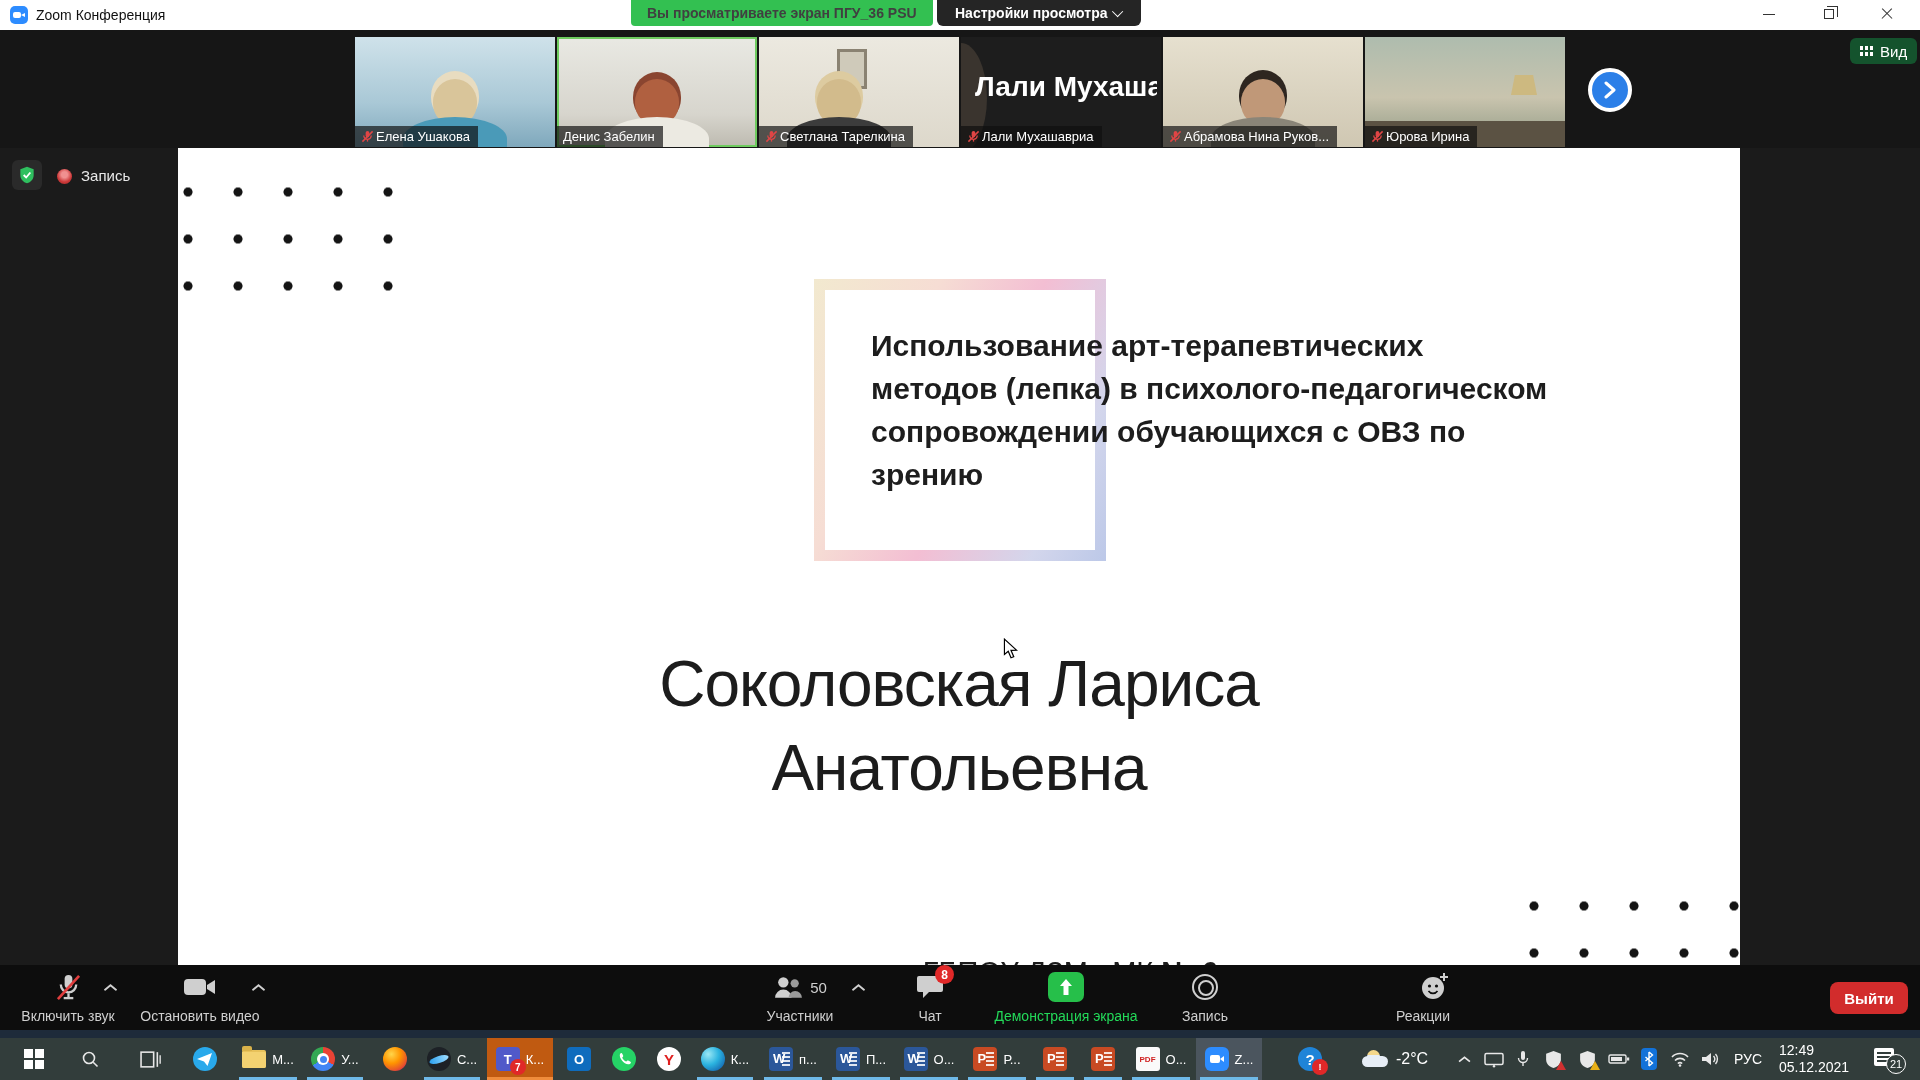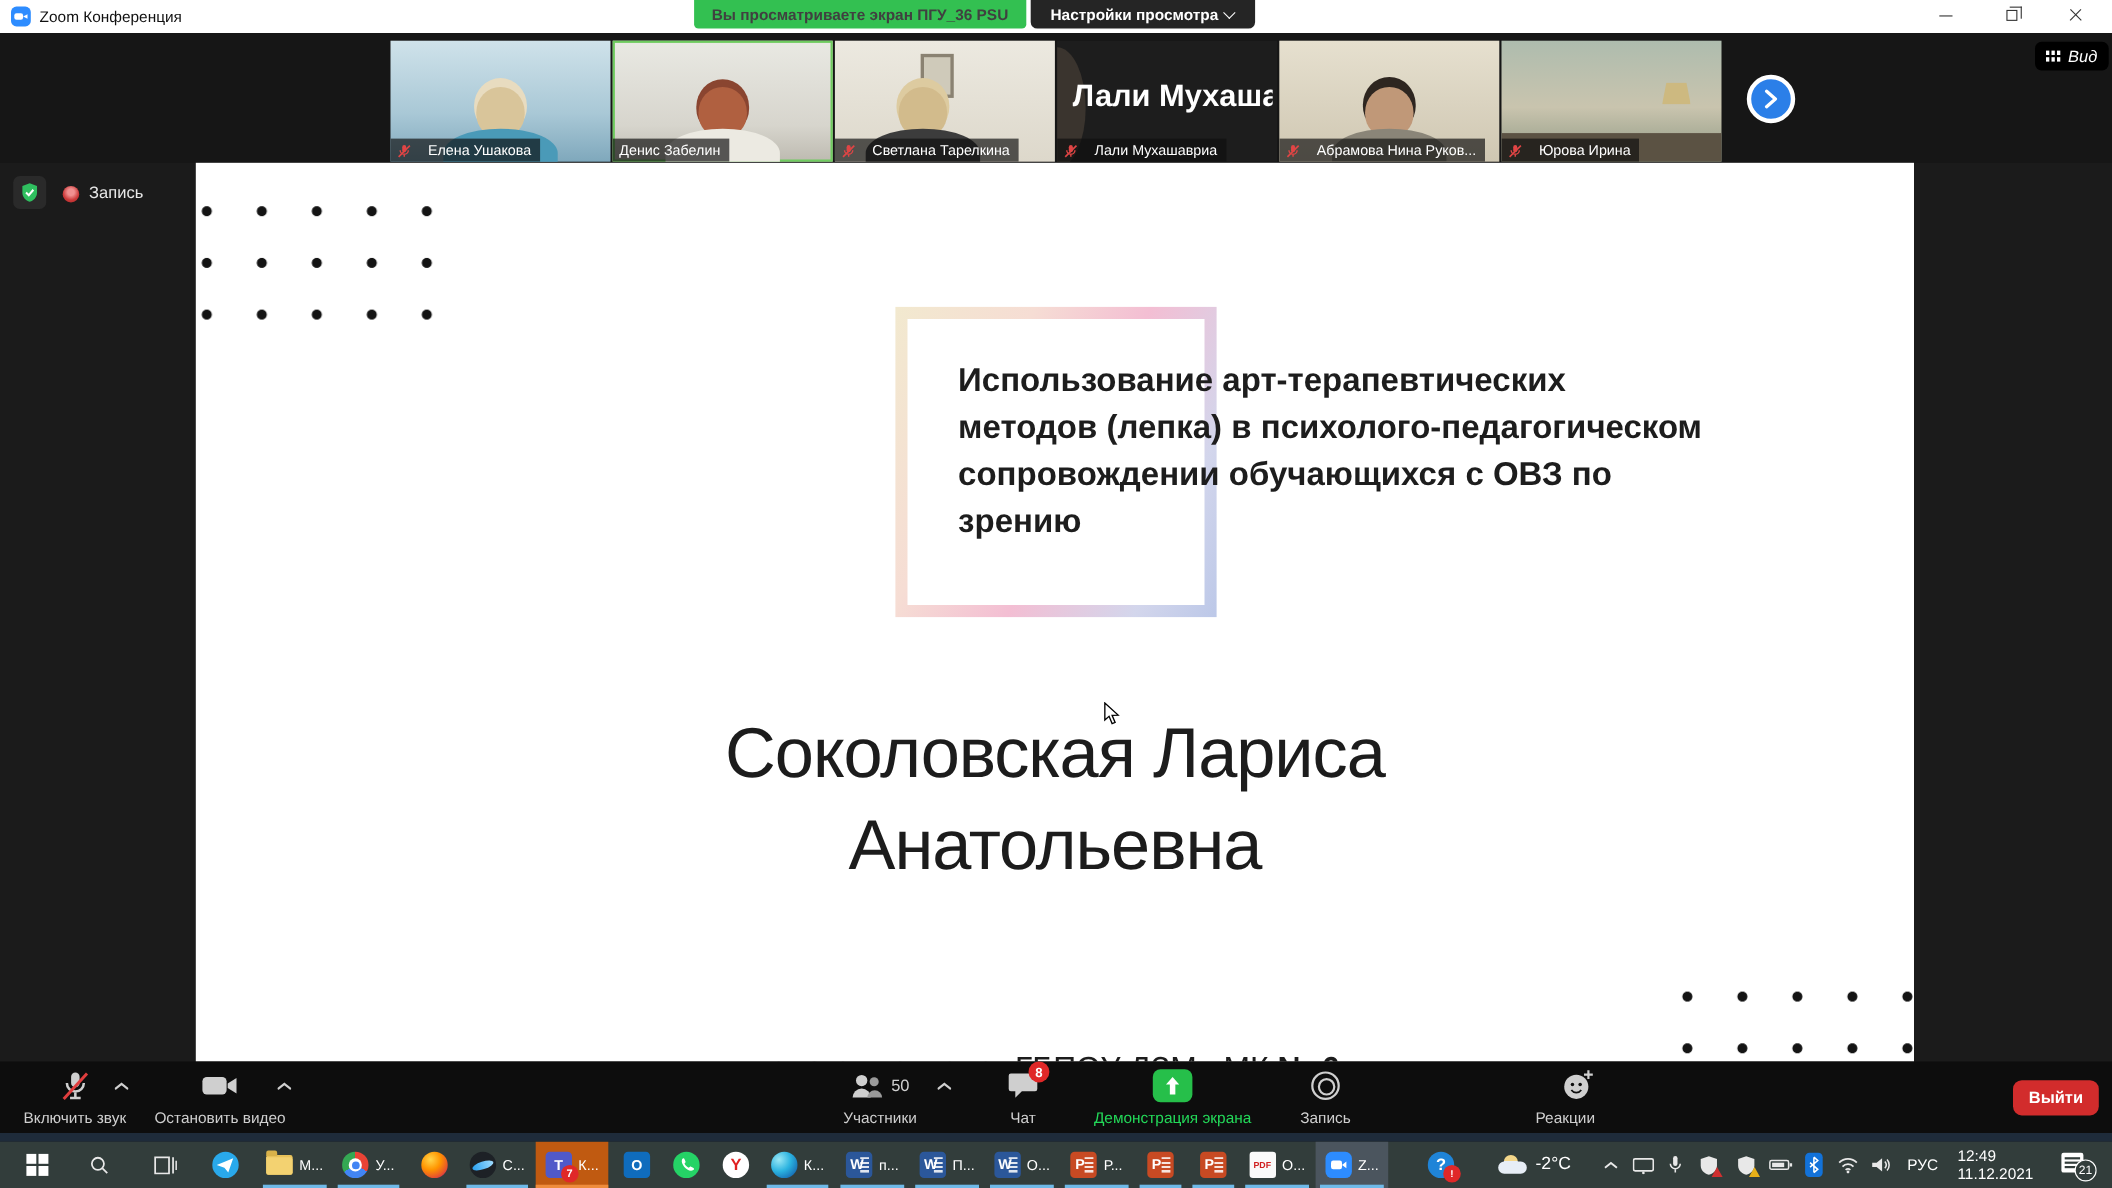--- a/index.html
+++ b/index.html
@@ -23,37 +23,37 @@
   .glyph-max { width:10px; height:10px; border:1.3px solid #333; position:relative; background:#fff; }
   .glyph-max:before { content:""; position:absolute; left:2px; top:-4px; width:10px; height:10px; border:1.3px solid #333; border-bottom:none; border-left:none; }
   .glyph-close { position:relative; width:12px; height:12px; }
   .glyph-close:before,.glyph-close:after { content:""; position:absolute; left:-1px; top:5px; width:14px; height:1.4px; background:#333; }
   .glyph-close:before { transform:rotate(45deg); } .glyph-close:after { transform:rotate(-45deg); }
 
   
   .strip { position:absolute; left:0; top:30px; width:1920px; height:118px; background:#161616; }
   .tile { position:absolute; top:7px; width:200px; height:110px; overflow:hidden; background:#202020; }
   .tile.active { outline:2px solid #6ecb5f; outline-offset:-2px; }
-  .nametag { position:absolute; left:0; bottom:0; display:flex; align-items:flex-end; gap:15px; background:rgba(15,15,15,.68); color:#fff; font-size:13px; padding:3px 8px 3px 6px; max-width:198px; white-space:nowrap; overflow:hidden; }
+  .nametag { position:absolute; left:0; bottom:0; display:flex; align-items:center; gap:2px; background:rgba(15,15,15,.68); color:#fff; font-size:13px; padding:3px 8px 3px 6px; max-width:198px; white-space:nowrap; overflow:hidden; }
   .person { position:absolute; left:50%; transform:translateX(-50%); }
   .p-head { width:44px; height:46px; border-radius:50% 50% 46% 46%; margin:0 auto; }
   .p-body { width:104px; height:44px; border-radius:50% 50% 0 0; margin:-8px auto 0; }
   .t-elena { background:linear-gradient(180deg,#cfe2ea 0%,#a9c8d6 60%,#7fa8bc 100%); }
   .t-denis { background:linear-gradient(180deg,#e9e9e3 0%,#d7d5cd 70%,#bdbab0 100%); }
   .t-svet  { background:linear-gradient(180deg,#ece9e0 0%,#ddd8cb 100%); }
   .t-lali  { background:#1d1d1d; }
   .t-abr   { background:linear-gradient(180deg,#e6e0cf 0%,#cfc7b2 100%); }
   .t-yur   { background:linear-gradient(180deg,#aebcae 0%,#c9c4ae 55%,#8e9883 100%); }
   .frame-pic { position:absolute; left:78px; top:12px; width:30px; height:40px; border:3px solid #8a8272; background:#cfcaba; }
   .lamp { position:absolute; right:28px; top:38px; width:26px; height:20px; background:#cdb980; clip-path:polygon(15% 0,85% 0,100% 100%,0 100%); }
   .lamp:after { content:""; position:absolute; left:11px; top:20px; width:4px; height:16px; background:#6d6450; }
   .overlay-name { position:absolute; left:14px; top:34px; width:182px; color:#fff; font-size:28px; font-weight:bold; white-space:nowrap; overflow:hidden; }
   .lali-edge { position:absolute; left:-26px; top:6px; width:52px; height:110px; background:#3a342e; border-radius:50%; }
   .next-btn { position:absolute; left:1588px; top:38px; width:44px; height:44px; border-radius:50%; background:#2b7fe8; border:4px solid #ffffff; display:flex; align-items:center; justify-content:center; }
-  .view-btn { position:absolute; left:1850px; top:8px; height:26px; padding:0 10px; border-radius:6px; background:#000000; color:#fff; font-size:15px; display:flex; align-items:center; gap:7px;font-style:italic; }
+  .view-btn { position:absolute; left:1850px; top:8px; height:26px; padding:0 10px; border-radius:6px; background:#14532d; color:#fff; font-size:15px; display:flex; align-items:center; gap:7px; }
   .grid-ic { width:13px; height:11px; background-image:
       linear-gradient(#fff,#fff),linear-gradient(#fff,#fff),linear-gradient(#fff,#fff),
       linear-gradient(#fff,#fff),linear-gradient(#fff,#fff),linear-gradient(#fff,#fff);
     background-repeat:no-repeat; background-size:3px 4px;
     background-position:0 0,5px 0,10px 0,0 6px,5px 6px,10px 6px; }
 
   
   .stage { position:absolute; left:0; top:148px; width:1920px; height:817px; background:#1b1b1b; }
   .sec-shield { position:absolute; left:12px; top:12px; width:30px; height:30px; border-radius:6px; background:#2a2a2a; display:flex; align-items:center; justify-content:center; }
   .rec-dot { position:absolute; left:57px; top:21px; width:15px; height:15px; border-radius:50%; background:radial-gradient(circle at 50% 38%, #f09090 0 25%, #cc3a3a 60%, #a82626 100%); }
@@ -627,21 +627,21 @@
       <svg width="20" height="16">
           <use href="#spk"></use>
         </svg>
     </div>
     <div class="tcell" style="left:1728px;width:40px">
       <span class="tray-txt">РУС</span>
     </div>
     <div class="tcell" style="left:1770px;width:88px">
       <div class="clock">
         <div>12:49</div>
-        <div>11.12.2021</div>
+        <div>05.12.2021</div>
       </div>
     </div>
     <div class="tcell" style="left:1862px;width:50px">
       <span class="notif-ic">
         <span class="pg"></span>
         <span class="cnt">21</span>
       </span>
     </div>
   </div>
 </div>

